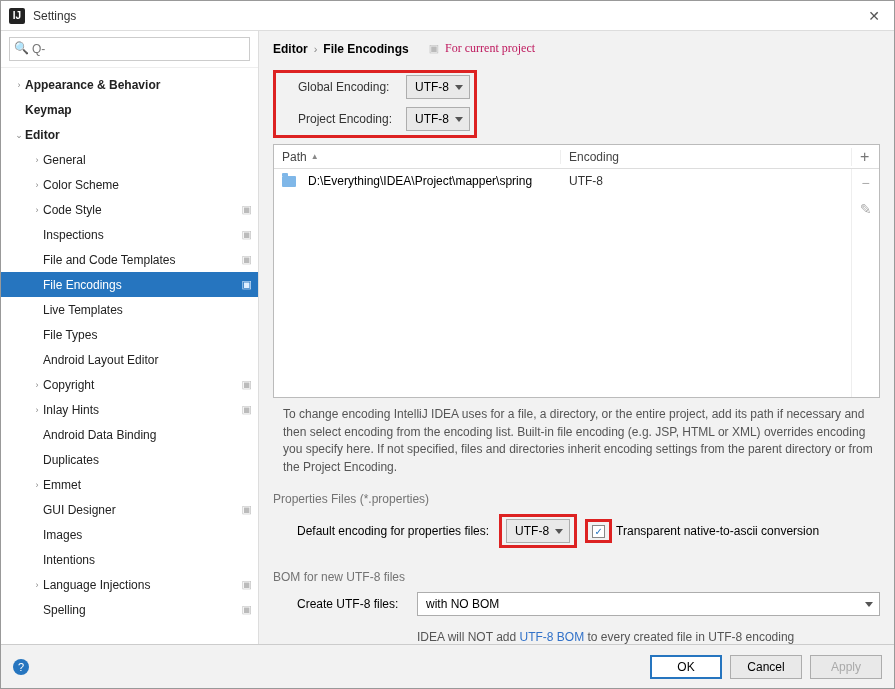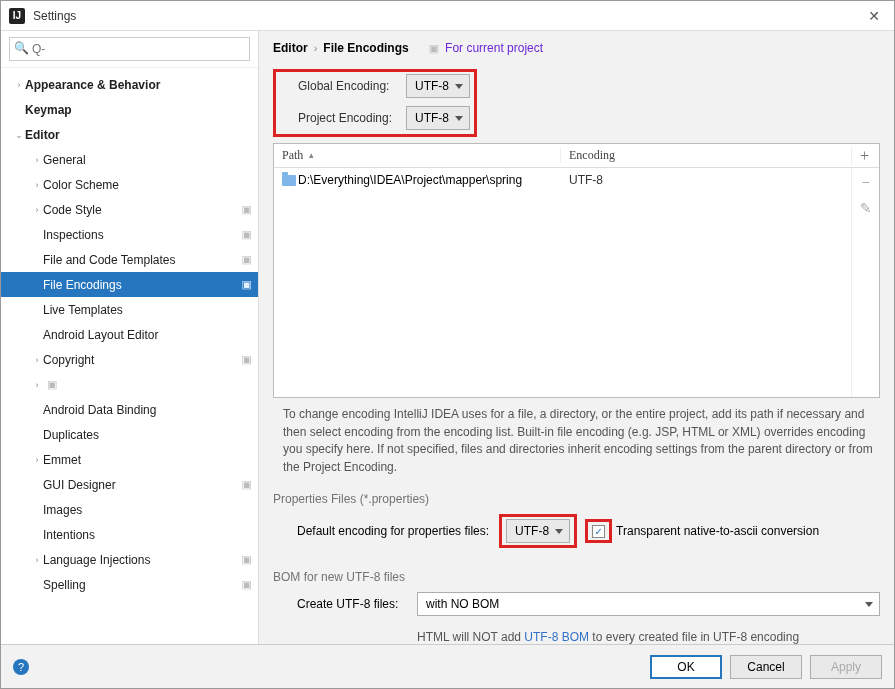--- a/index.html
+++ b/index.html
@@ -32,40 +32,40 @@
 .tree-item .proj-ico { color: #bbb; font-size: 11px; margin-left: 4px; }
 .tree-item.selected .proj-ico { color: #dfefff; }
 .depth-0 { padding-left: 12px; }
 .depth-1 { padding-left: 30px; }
 
 .main { flex: 1; padding: 10px 14px 0 14px; display: flex; flex-direction: column; overflow: hidden; }
 .breadcrumb { display: flex; align-items: center; gap: 6px; margin-bottom: 14px; }
 .breadcrumb .crumb { font-weight: bold; color: #000; }
 .breadcrumb .sep { color: #888; font-size: 11px; }
 .breadcrumb .note-ico { color: #bbb; margin-left: 14px; font-size: 11px; }
-.breadcrumb .note { color: #6d28d9; }
+.breadcrumb .note { color: #be185d; font-family: Liberation Serif, serif; }
 
 .form-row { display: flex; align-items: center; margin-bottom: 8px; }
 .form-row .lbl { width: 108px; text-align: left; color: #333; }
 .dropdown { height: 24px; border: 1px solid #adadad; background: #e9e9e9; padding: 0 20px 0 8px; font-size: 12px; position: relative; display: inline-flex; align-items: center; min-width: 56px; }
 .dropdown::after { content: ""; position: absolute; right: 6px; top: 9px; border-left: 4px solid transparent; border-right: 4px solid transparent; border-top: 5px solid #555; }
 
 .hl-box { border: 3px solid #d22; padding: 2px 4px; display: inline-block; }
 
 .table-wrap { border: 1px solid #bbb; background: #fff; display: flex; flex-direction: column; height: 260px; margin-bottom: 6px; }
-.table-head { display: flex; height: 24px; background: #fff; border-bottom: 1px solid #ddd; align-items: center; font-family: Liberation Serif, serif; }
+.table-head { display: flex; height: 24px; background: #fff; border-bottom: 1px solid #ddd; align-items: center; }
 .th { padding: 0 8px; color: #444; display: flex; align-items: center; gap: 4px; }
 .th.path { flex: 1; border-right: 1px solid #eee; }
 .th.enc { width: 290px; }
 .th.actions { width: 28px; border-left: 1px solid #eee; text-align: center; color: #777; font-size: 16px; }
 .table-body { flex: 1; display: flex; }
 .table-rows { flex: 1; overflow: auto; }
 .trow { display: flex; height: 24px; align-items: center; }
 .trow .cell { padding: 0 8px; }
-.trow .cell.path { flex: 1; display: flex; align-items: center; gap: 2px; }
+.trow .cell.path { flex: 1; display: flex; align-items: center; gap: 12px; }
 .trow .cell.enc { width: 290px; color: #333; }
 .folder-icon { width: 14px; height: 11px; background: #7fb7e8; border-radius: 1px; display: inline-block; position: relative; }
 .folder-icon::before { content: ""; position: absolute; top: -3px; left: 0; width: 6px; height: 3px; background: #7fb7e8; border-radius: 1px 1px 0 0; }
 .side-actions { width: 28px; border-left: 1px solid #eee; display: flex; flex-direction: column; align-items: center; gap: 10px; padding-top: 6px; color: #aaa; font-size: 14px; }
 
 .hint { color: #555; font-size: 12px; line-height: 1.45; padding: 2px 2px 10px 10px; }
 
 .section-title { color: #737373; margin: 6px 0 8px 0; }
 .indent { padding-left: 24px; }
 
@@ -144,29 +144,34 @@
             <span class="arrow"></span>
             <span class="label">File Encodings</span>
             <span class="proj-ico">▣</span>
           </div>
           <div class="tree-item depth-1">
             <span class="arrow"></span>
             <span class="label">Live Templates</span>
           </div>
           <div class="tree-item depth-1">
             <span class="arrow"></span>
+            <span class="label">File Types</span>
+          </div>
+          <div class="tree-item depth-1">
+            <span class="arrow"></span>
             <span class="label">Android Layout Editor</span>
           </div>
           <div class="tree-item depth-1">
             <span class="arrow">›</span>
             <span class="label">Copyright</span>
             <span class="proj-ico">▣</span>
           </div>
           <div class="tree-item depth-1">
             <span class="arrow">›</span>
+            <span class="label">Inlay Hints</span>
             <span class="proj-ico">▣</span>
           </div>
           <div class="tree-item depth-1">
             <span class="arrow"></span>
             <span class="label">Android Data Binding</span>
           </div>
           <div class="tree-item depth-1">
             <span class="arrow"></span>
             <span class="label">Duplicates</span>
           </div>
@@ -271,21 +276,21 @@
       </div>
 
       <div class="section-title" style="margin-top:14px;">BOM for new UTF-8 files</div>
       <div class="indent form-row bom-row">
         <span style="width:120px;">Create UTF-8 files:</span>
         <span class="dropdown" style="flex:1;">
             <span>with NO BOM</span>
           </span>
       </div>
       <div class="indent bom-note" style="padding-left:144px;">
-        <span>HTML will NOT add </span><span class="link">UTF-8 BOM</span><span> to every created file in UTF-8 encoding</span>
+        <span>IDEA will NOT add </span><span class="link">UTF-8 BOM</span><span> to every created file in UTF-8 encoding</span>
       </div>
 
     </div>
   </div>
 
   <div class="footer">
     <span class="help-icon">?</span>
     <span class="spacer"></span>
     <button class="btn primary">OK</button>
     <button class="btn">Cancel</button>

